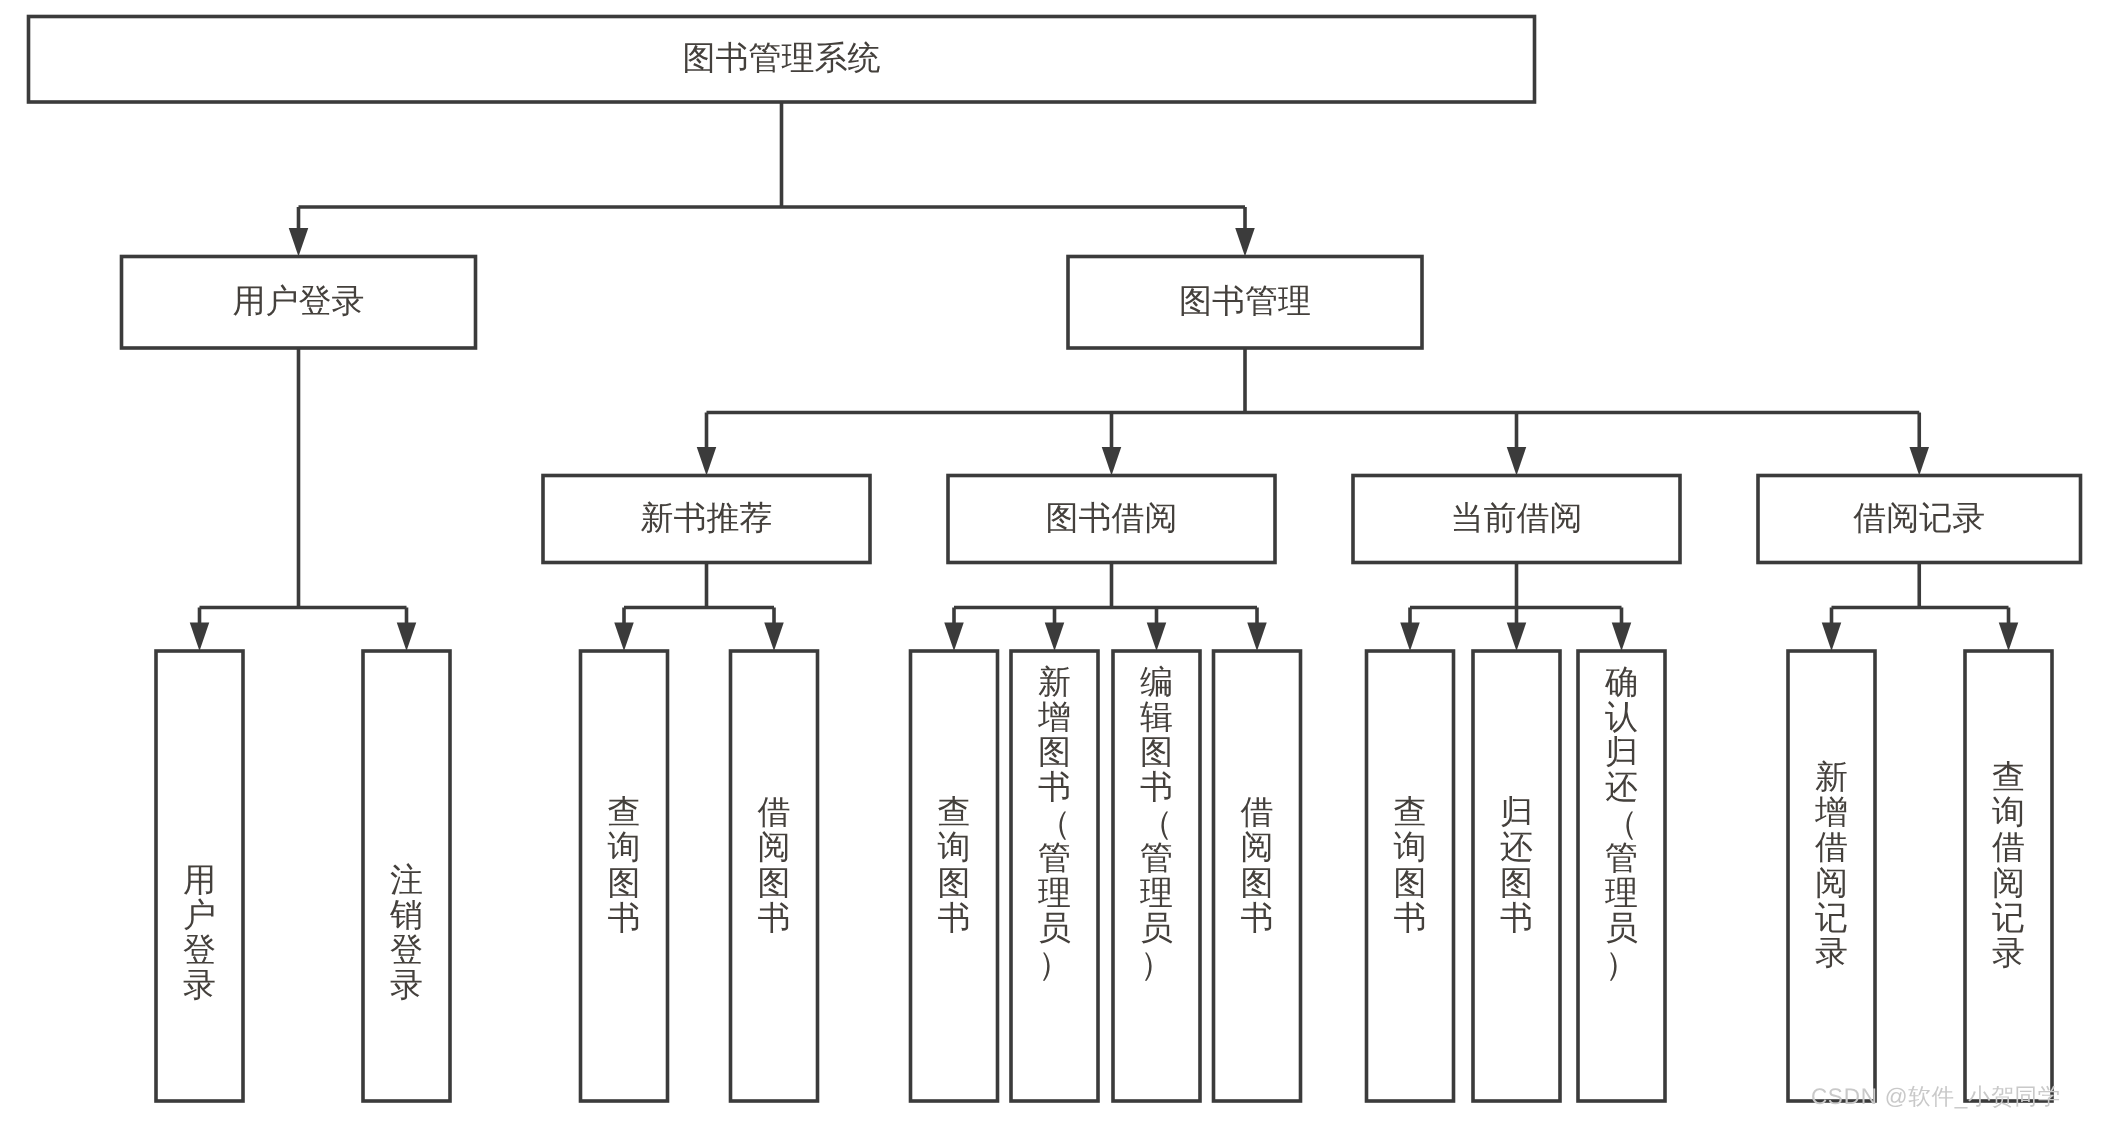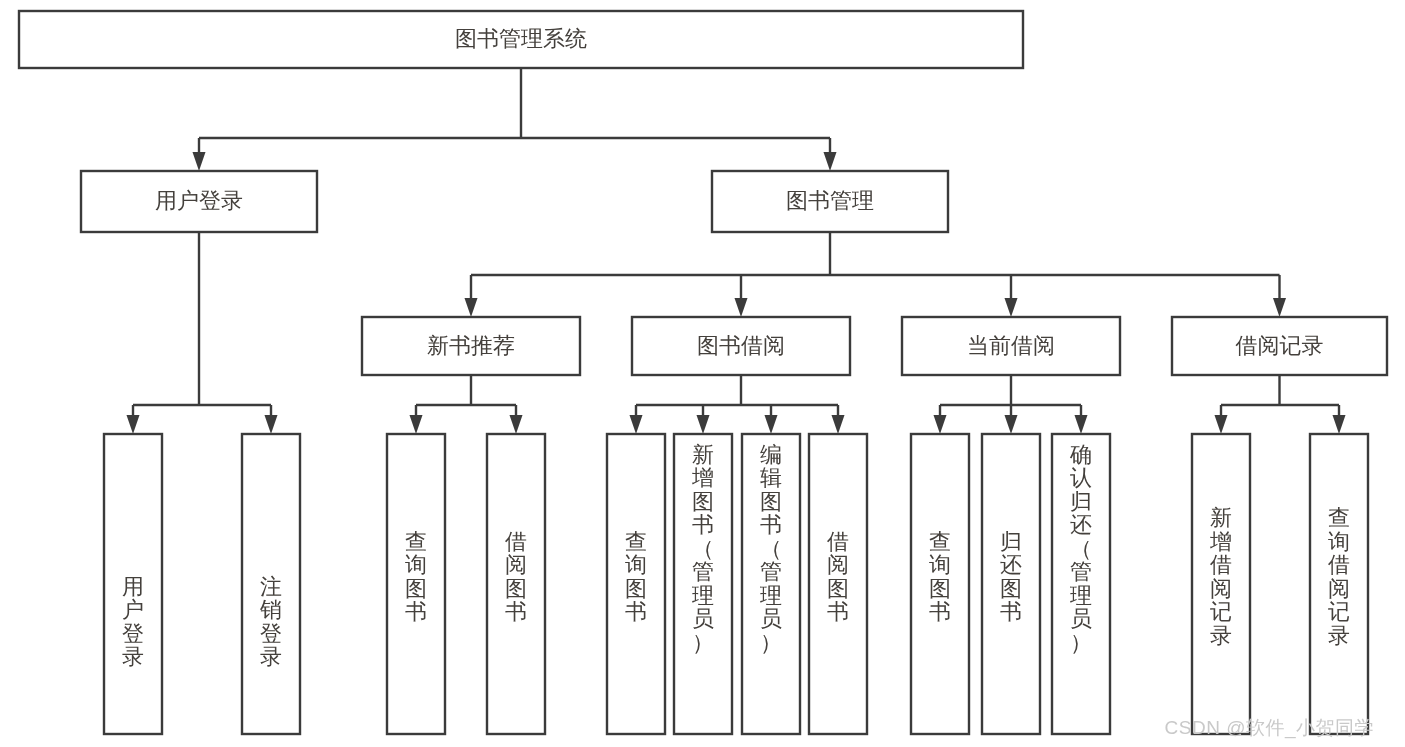--- a/index.html
+++ b/index.html
@@ -55,21 +55,21 @@
     fill: #44403c;
     font-family: "Liberation Sans", "DejaVu Sans", sans-serif;
     font-size: 22px;
     text-anchor: middle;
   }
   .watermark-text {
     position: absolute;
     right: 12px;
     bottom: 6px;
     font-family: "Liberation Sans", "DejaVu Sans", sans-serif;
-    font-size: 19px;
+    font-size: 15px;
     color: #c9c9c9;
     white-space: nowrap;
     letter-spacing: 0.5px;
     user-select: none;
   }
 </style>
 </head>
 <body>
 
 <div id="diagram-root">

